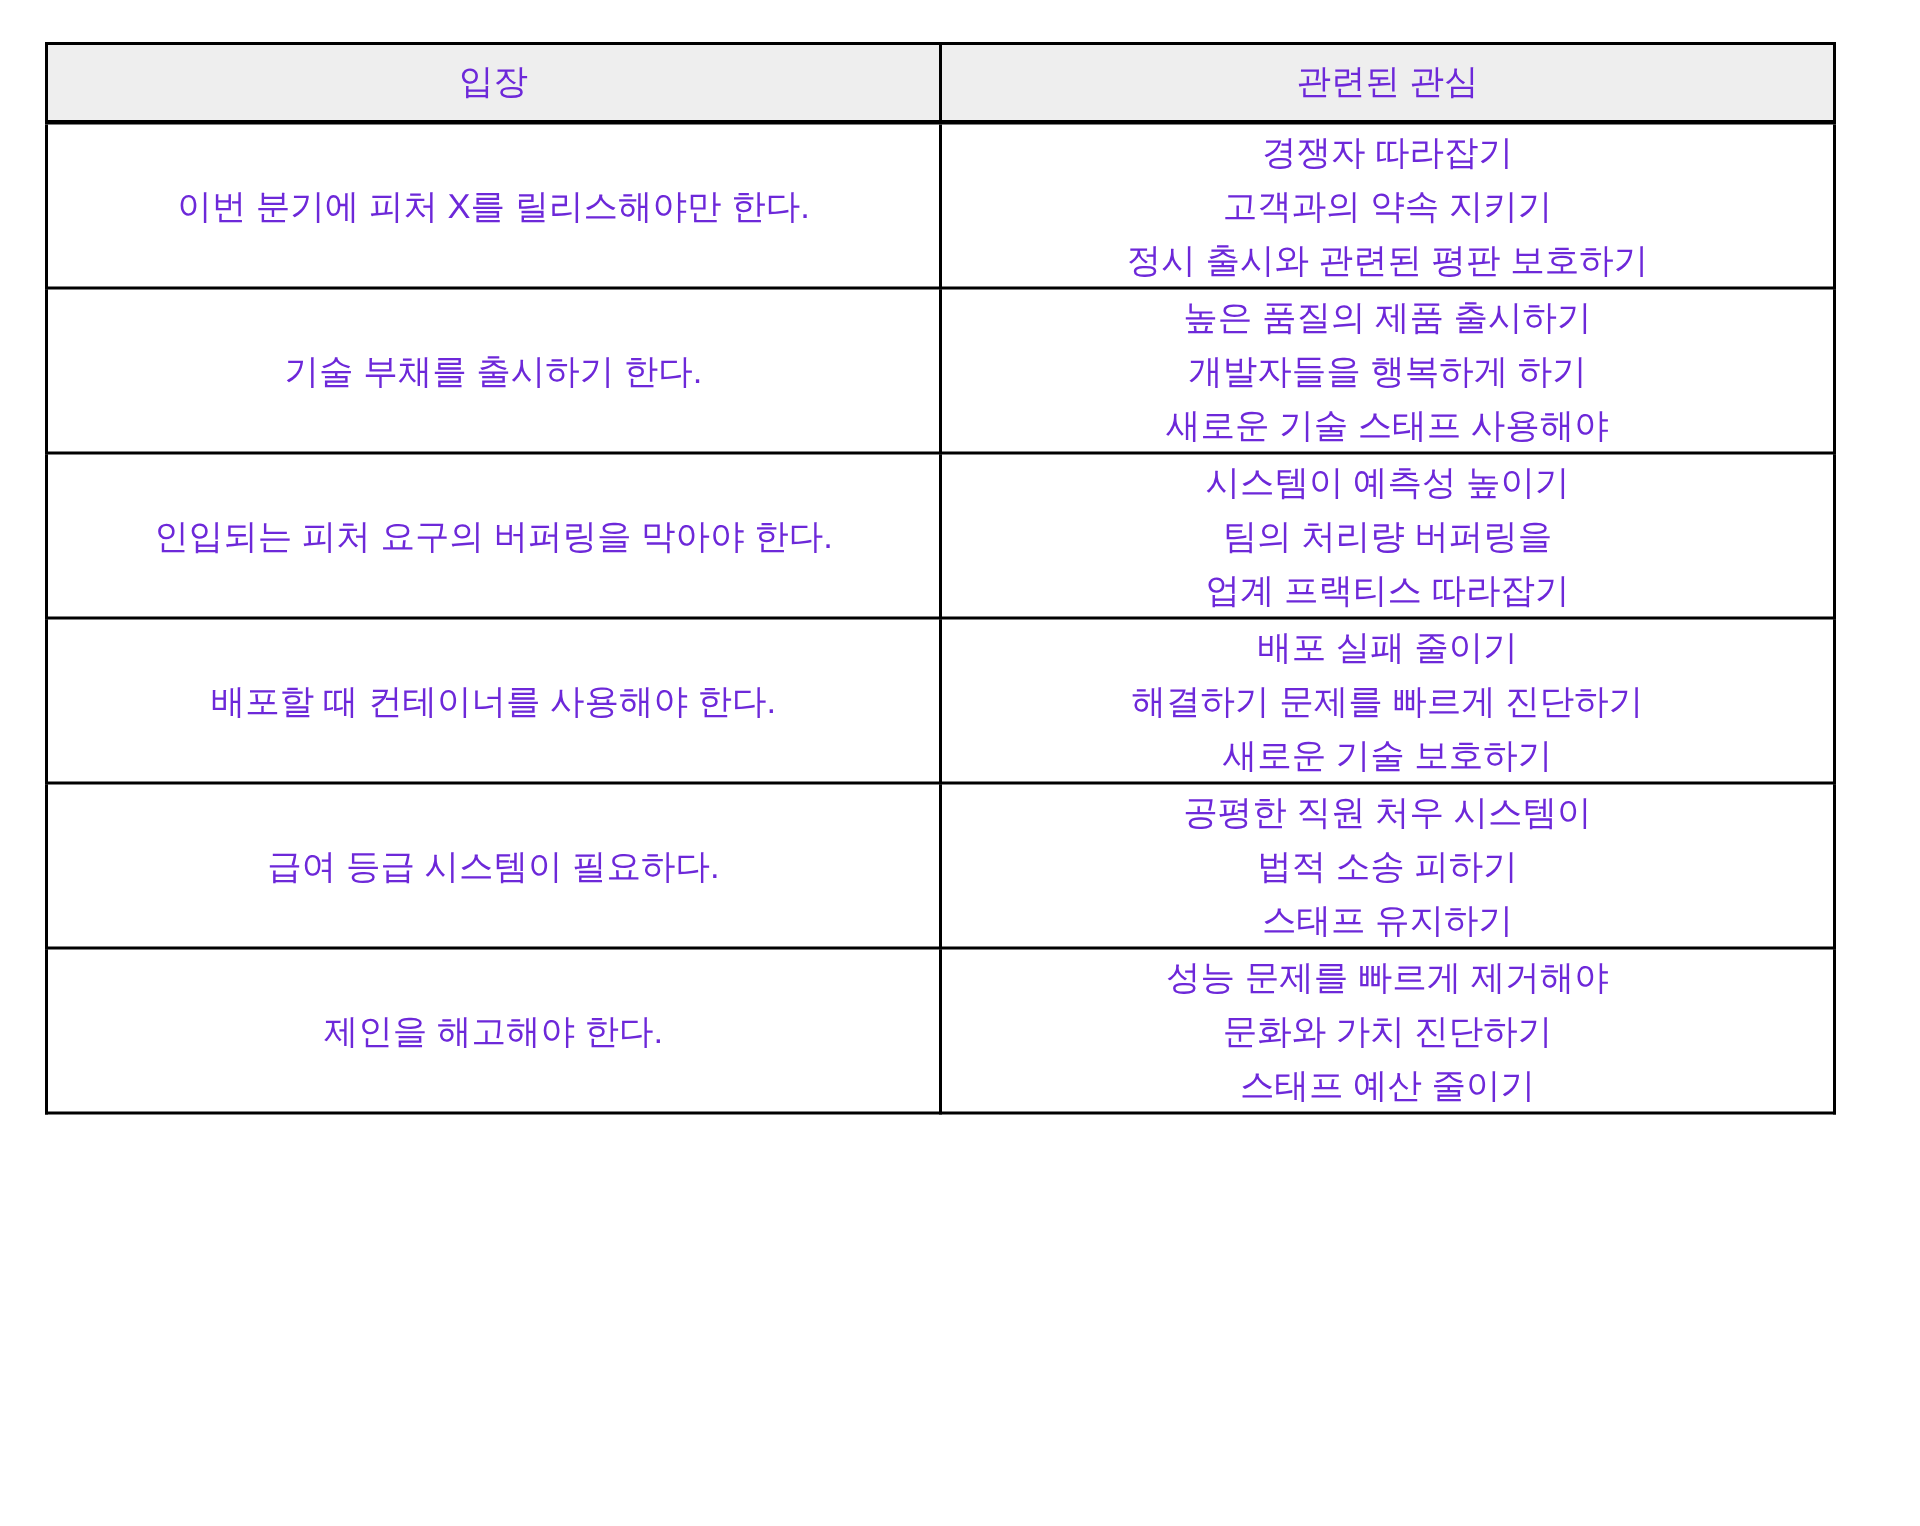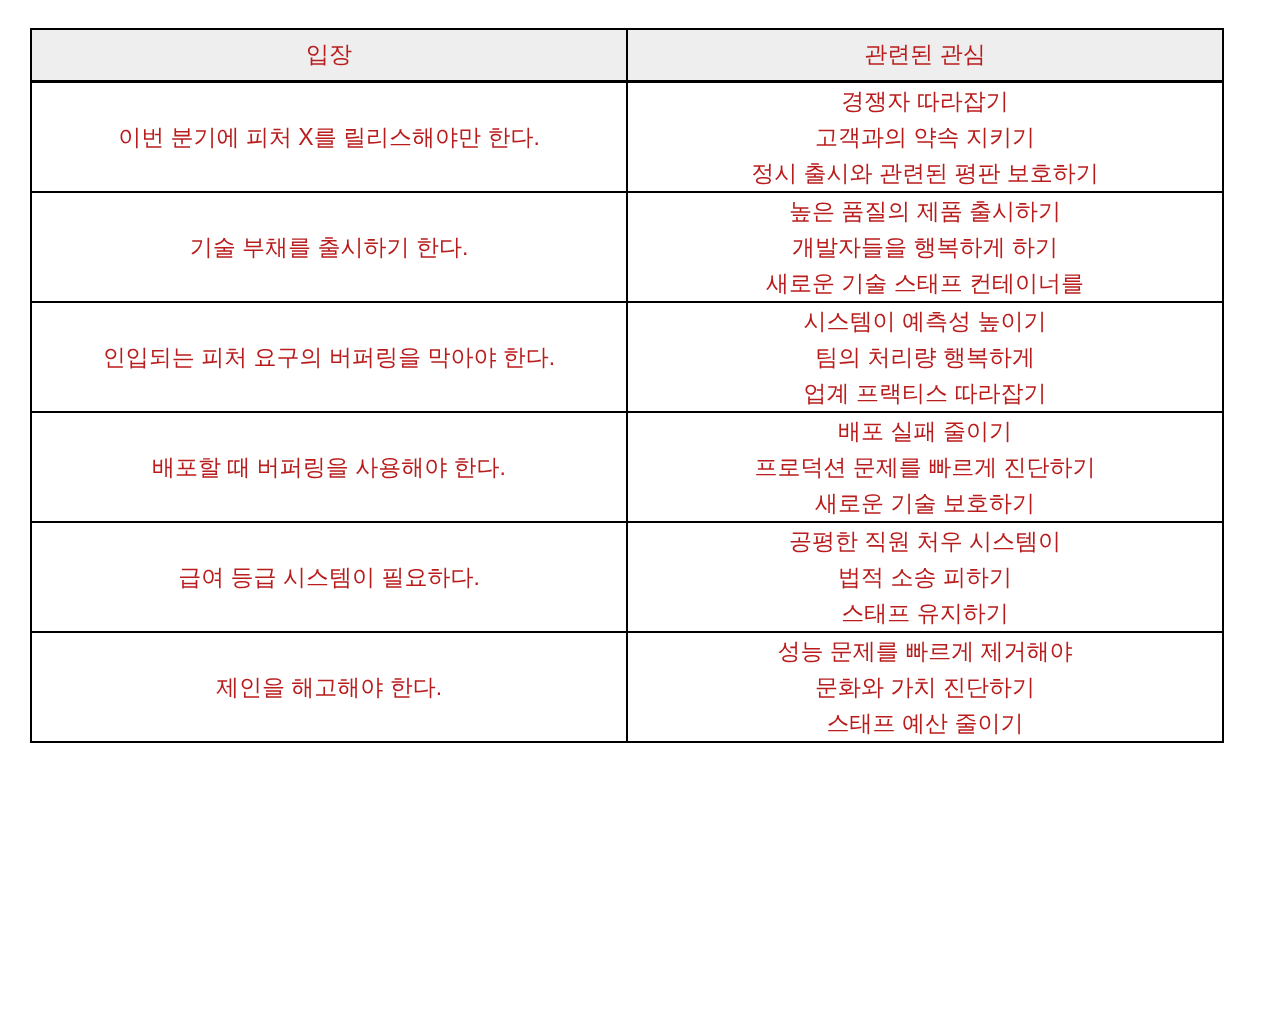--- a/index.html
+++ b/index.html
@@ -14,21 +14,21 @@
     height: 1017px;
     background: #ffffff;
   }
   table.interest-table {
     position: absolute;
     left: 30px;
     top: 28px;
     width: 1194px;
     border-collapse: collapse;
     table-layout: fixed;
-    color: #b91c1c;
+    color: #6d28d9;
   }
   table.interest-table th,
   table.interest-table td {
     border: 2px solid #000000;
     width: 50%;
     text-align: center;
     vertical-align: middle;
     font-size: 23px;
     font-weight: 400;
     padding: 0 10px;
@@ -72,40 +72,40 @@
             <div class="interest-line">정시 출시와 관련된 평판 보호하기</div>
           </td>
         </tr>
         <tr>
           <td>
             <div class="position-text">기술 부채를 출시하기 한다.</div>
           </td>
           <td>
             <div class="interest-line">높은 품질의 제품 출시하기</div>
             <div class="interest-line">개발자들을 행복하게 하기</div>
-            <div class="interest-line">새로운 기술 스태프 컨테이너를</div>
+            <div class="interest-line">새로운 기술 스태프 사용해야</div>
           </td>
         </tr>
         <tr>
           <td>
             <div class="position-text">인입되는 피처 요구의 버퍼링을 막아야 한다.</div>
           </td>
           <td>
             <div class="interest-line">시스템이 예측성 높이기</div>
-            <div class="interest-line">팀의 처리량 행복하게</div>
+            <div class="interest-line">팀의 처리량 버퍼링을</div>
             <div class="interest-line">업계 프랙티스 따라잡기</div>
           </td>
         </tr>
         <tr>
           <td>
-            <div class="position-text">배포할 때 버퍼링을 사용해야 한다.</div>
+            <div class="position-text">배포할 때 컨테이너를 사용해야 한다.</div>
           </td>
           <td>
             <div class="interest-line">배포 실패 줄이기</div>
-            <div class="interest-line">프로덕션 문제를 빠르게 진단하기</div>
+            <div class="interest-line">해결하기 문제를 빠르게 진단하기</div>
             <div class="interest-line">새로운 기술 보호하기</div>
           </td>
         </tr>
         <tr>
           <td>
             <div class="position-text">급여 등급 시스템이 필요하다.</div>
           </td>
           <td>
             <div class="interest-line">공평한 직원 처우 시스템이</div>
             <div class="interest-line">법적 소송 피하기</div>

